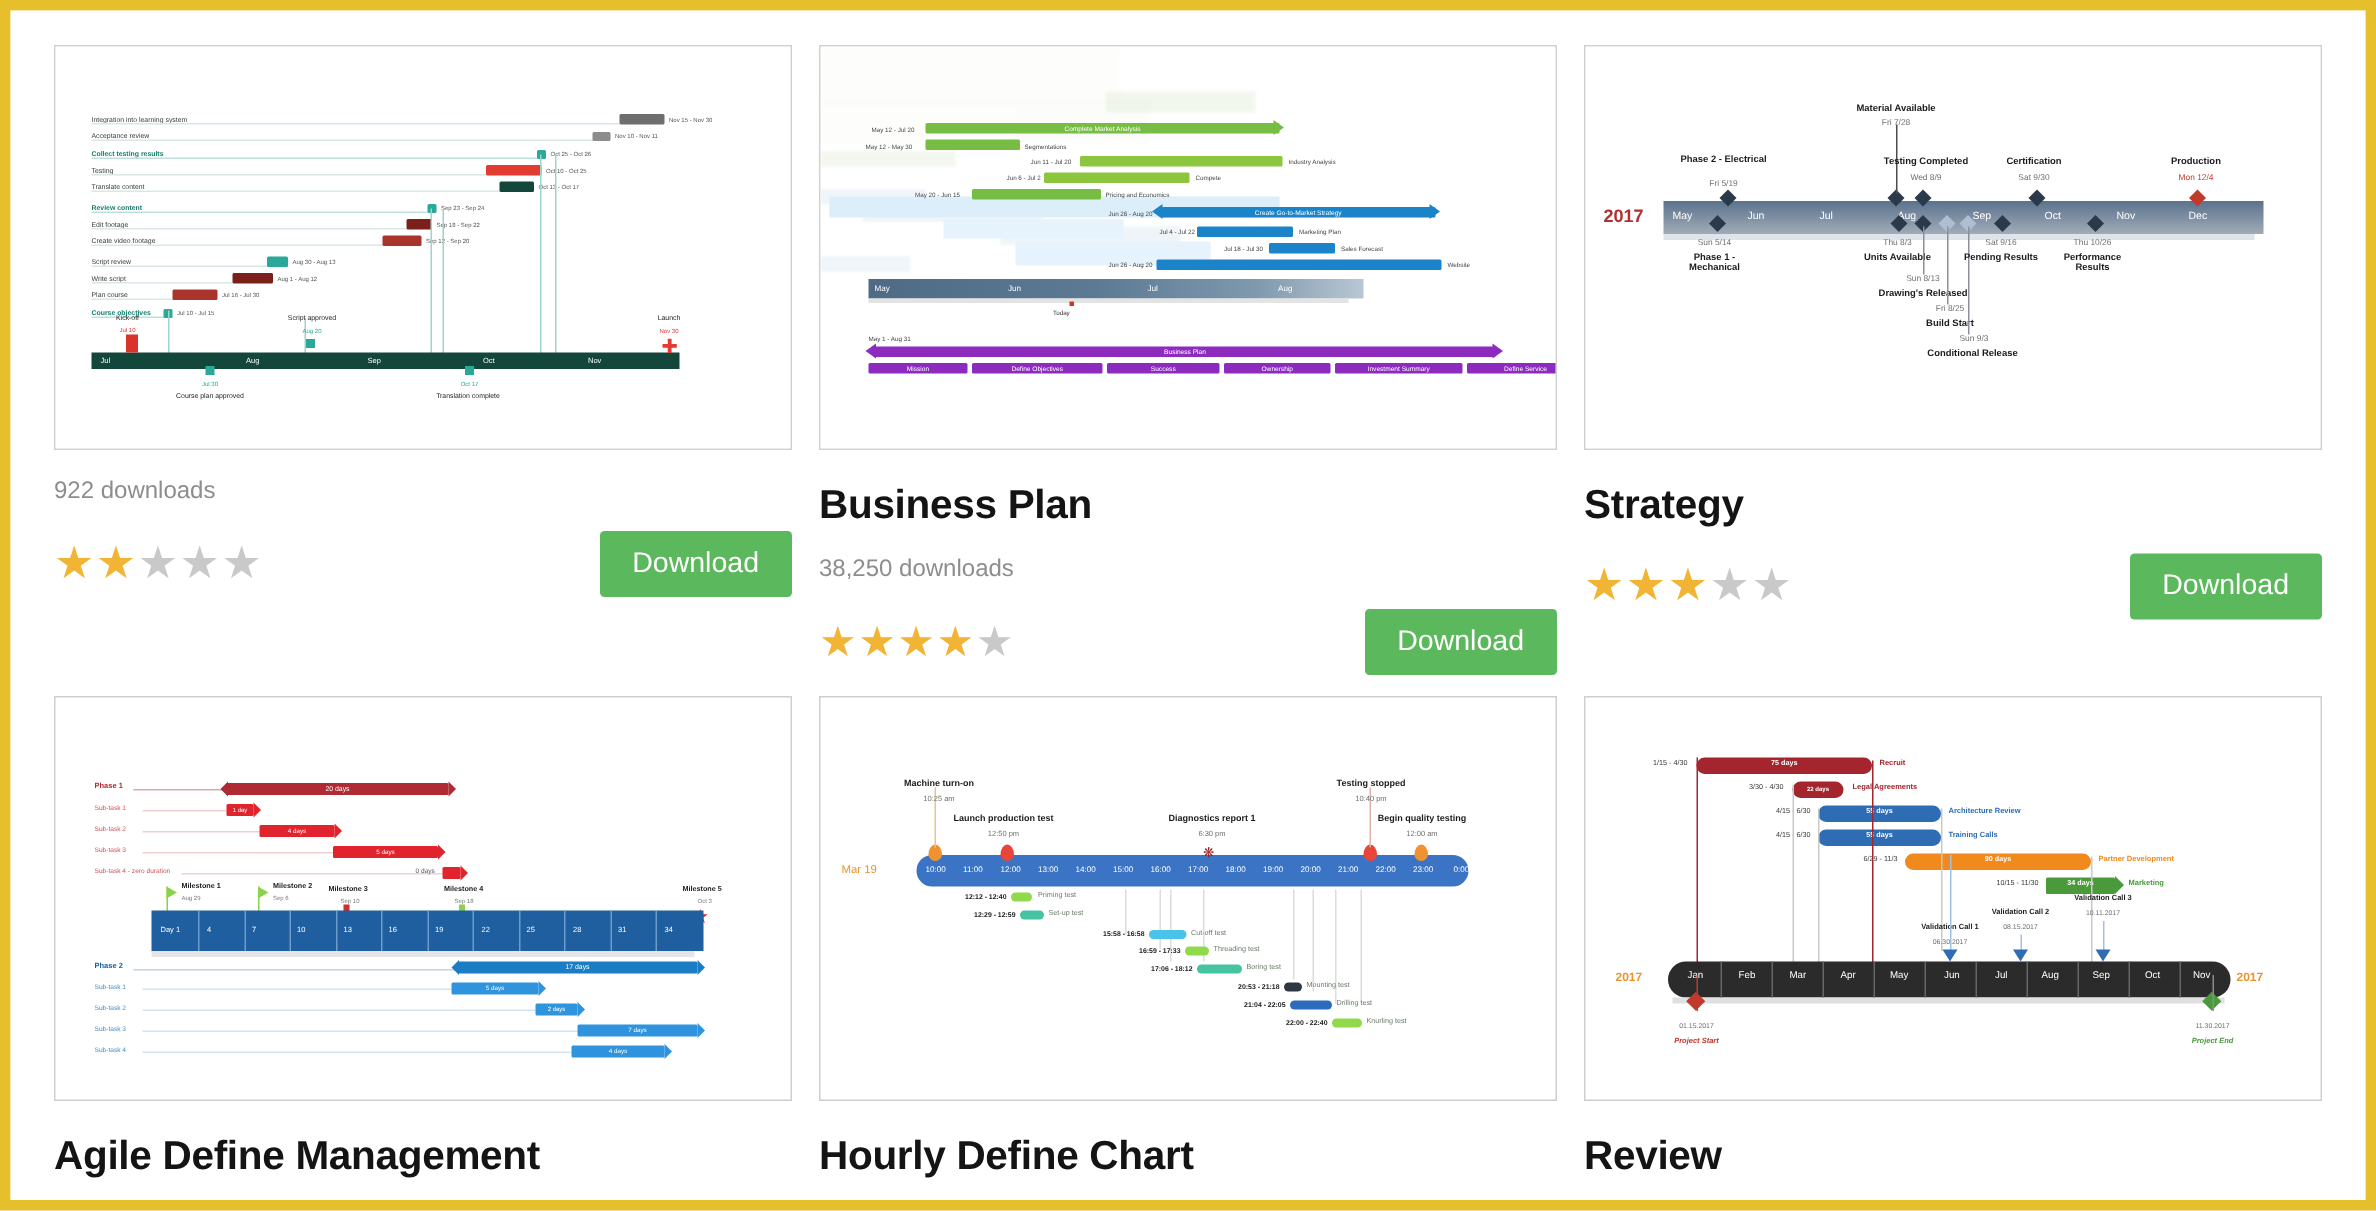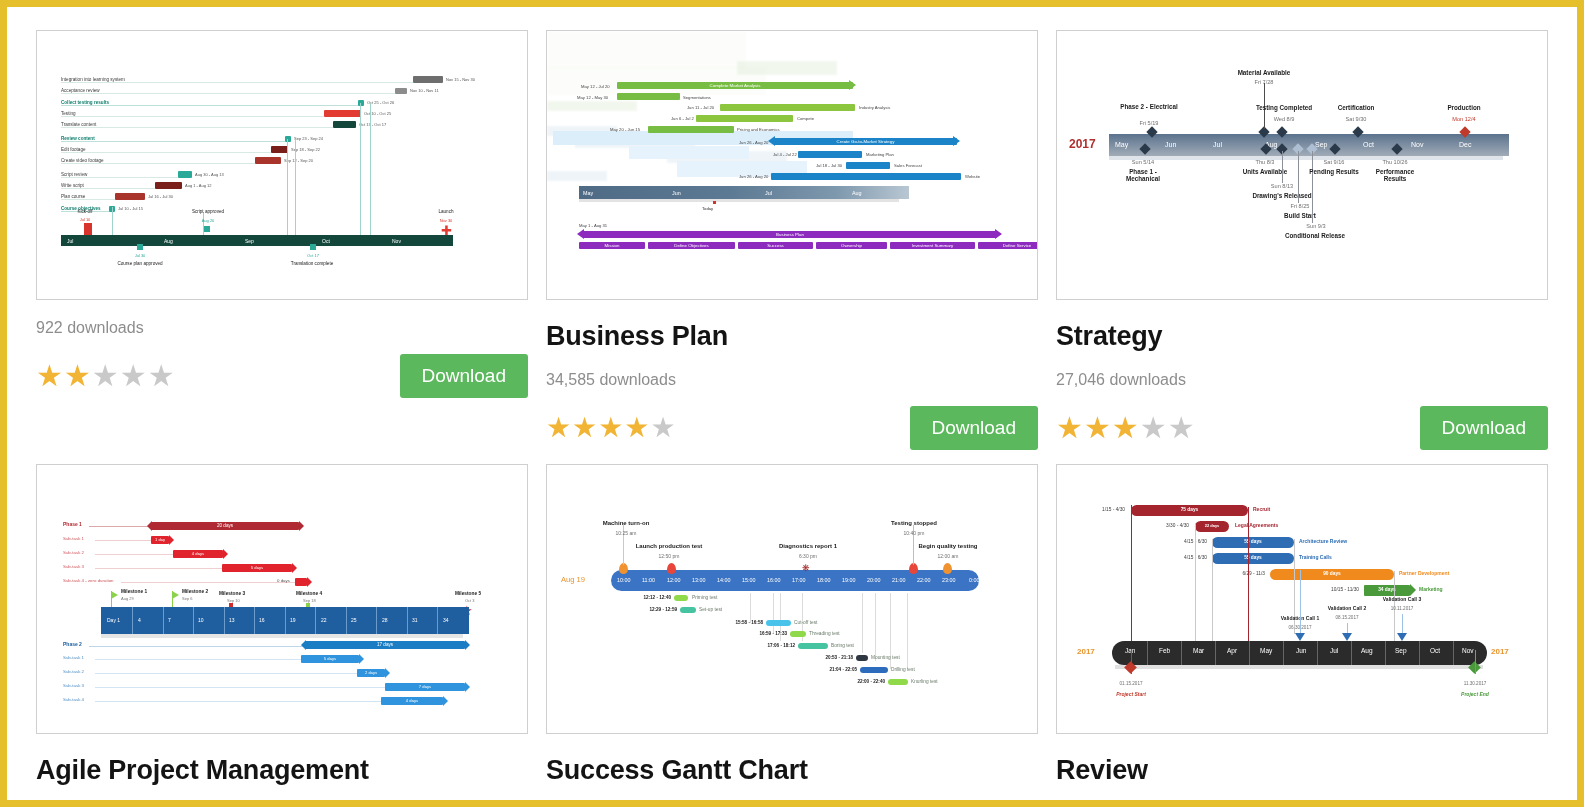--- a/index.html
+++ b/index.html
@@ -344,21 +344,21 @@
           <div class="inlbl" style="left:191px;top:212px;width:75px;">Success</div>
           <div class="bar" style="left:269px;top:211px;width:71px;background:#8e2bbf;"></div>
           <div class="inlbl" style="left:269px;top:212px;width:71px;">Ownership</div>
           <div class="bar" style="left:343px;top:211px;width:85px;background:#8e2bbf;"></div>
           <div class="inlbl" style="left:343px;top:212px;width:85px;">Investment Summary</div>
           <div class="bar" style="left:431px;top:211px;width:78px;background:#8e2bbf;"></div>
           <div class="inlbl" style="left:431px;top:212px;width:78px;">Define Service</div>
         </div>
       </div>
       <div class="card-title">Business Plan</div>
-      <div class="card-downloads">34,585 downloads</div>
+      <div class="card-downloads">38,250 downloads</div>
       <div class="card-footer">
         <div class="stars">
           <span class="star s2 on">★</span>
           <span class="star s2 on">★</span>
           <span class="star s2 on">★</span>
           <span class="star s2 on">★</span>
           <span class="star s2">★</span>
         </div>
         <button class="dl-btn">Download</button>
       </div>
@@ -426,21 +426,20 @@
           <div class="dia" style="left:274px;top:114px;background:#2b3a4a;"></div>
           <div class="dt" style="left:250px;top:128px;width:54px;">Sat 9/16</div>
           <div class="ttl" style="left:250px;top:137px;width:54px;">Pending Results</div>
 
           <div class="dia" style="left:336px;top:114px;background:#2b3a4a;"></div>
           <div class="dt" style="left:308px;top:128px;width:60px;">Thu 10/26</div>
           <div class="ttl" style="left:308px;top:137px;width:60px;">Performance Results</div>
         </div>
       </div>
       <div class="card-title">Strategy</div>
-      <div class="card-downloads">27,046 downloads</div>
       <div class="card-footer">
         <div class="stars">
           <span class="star on">★</span>
           <span class="star on">★</span>
           <span class="star on">★</span>
           <span class="star">★</span>
           <span class="star">★</span>
         </div>
         <button class="dl-btn">Download</button>
       </div>
@@ -556,27 +555,27 @@
           <div style="position:absolute;left:428px;top:217px;width:0;height:0;border-top:5px solid transparent;border-bottom:5px solid transparent;border-left:5px solid #2f94dd;"></div>
           <div style="position:absolute;left:348px;top:219px;width:80px;font-size:4.2px;color:#fff;text-align:center;">7 days</div>
 
           <div class="sub" style="left:26px;top:232px;color:#4d8dc4;">Sub-task 4</div>
           <div class="lead" style="left:58px;top:236px;width:286px;background:#d3e4f2;"></div>
           <div class="bar" style="left:344px;top:232px;width:62px;background:#2f94dd;"></div>
           <div style="position:absolute;left:406px;top:231px;width:0;height:0;border-top:5px solid transparent;border-bottom:5px solid transparent;border-left:5px solid #2f94dd;"></div>
           <div style="position:absolute;left:344px;top:233px;width:62px;font-size:4.2px;color:#fff;text-align:center;">4 days</div>
         </div>
       </div>
-      <div class="card-title">Agile Project Management</div>
+      <div class="card-title">Agile Define Management</div>
     </div>
 
     <div class="card">
       <div class="thumb">
         <div class="thumb-inner t5">
-          <div class="day" style="left:14px;top:110px;">Aug 19</div>
+          <div class="day" style="left:14px;top:110px;">Mar 19</div>
           <div class="axisbar" style="left:64px;top:105px;width:368px;"></div>
           <div class="hr" style="left:70px;top:112px;">10:00</div>
           <div class="hr" style="left:95px;top:112px;">11:00</div>
           <div class="hr" style="left:120px;top:112px;">12:00</div>
           <div class="hr" style="left:145px;top:112px;">13:00</div>
           <div class="hr" style="left:170px;top:112px;">14:00</div>
           <div class="hr" style="left:195px;top:112px;">15:00</div>
           <div class="hr" style="left:220px;top:112px;">16:00</div>
           <div class="hr" style="left:245px;top:112px;">17:00</div>
           <div class="hr" style="left:270px;top:112px;">18:00</div>
@@ -644,21 +643,21 @@
 
           <div class="trng" style="left:252px;top:202px;width:58px;">21:04 - 22:05</div>
           <div class="tbar" style="left:313px;top:202px;width:28px;background:#2d6bbd;"></div>
           <div class="tnm" style="left:344px;top:202px;">Drilling test</div>
 
           <div class="trng" style="left:280px;top:214px;width:58px;">22:00 - 22:40</div>
           <div class="tbar" style="left:341px;top:214px;width:20px;background:#8fd94a;"></div>
           <div class="tnm" style="left:364px;top:214px;">Knurling test</div>
         </div>
       </div>
-      <div class="card-title">Success Gantt Chart</div>
+      <div class="card-title">Hourly Define Chart</div>
     </div>
 
     <div class="card">
       <div class="thumb">
         <div class="thumb-inner t6">
 
           <div class="rng" style="left:24px;top:42px;width:44px;">1/15 - 4/30</div>
           <div class="bar" style="left:74px;top:40px;width:117px;background:#a5252f;"></div>
           <div class="dur" style="left:74px;top:42px;width:117px;">75 days</div>
           <div class="nm" style="left:196px;top:41px;color:#a5252f;">Recruit</div>

